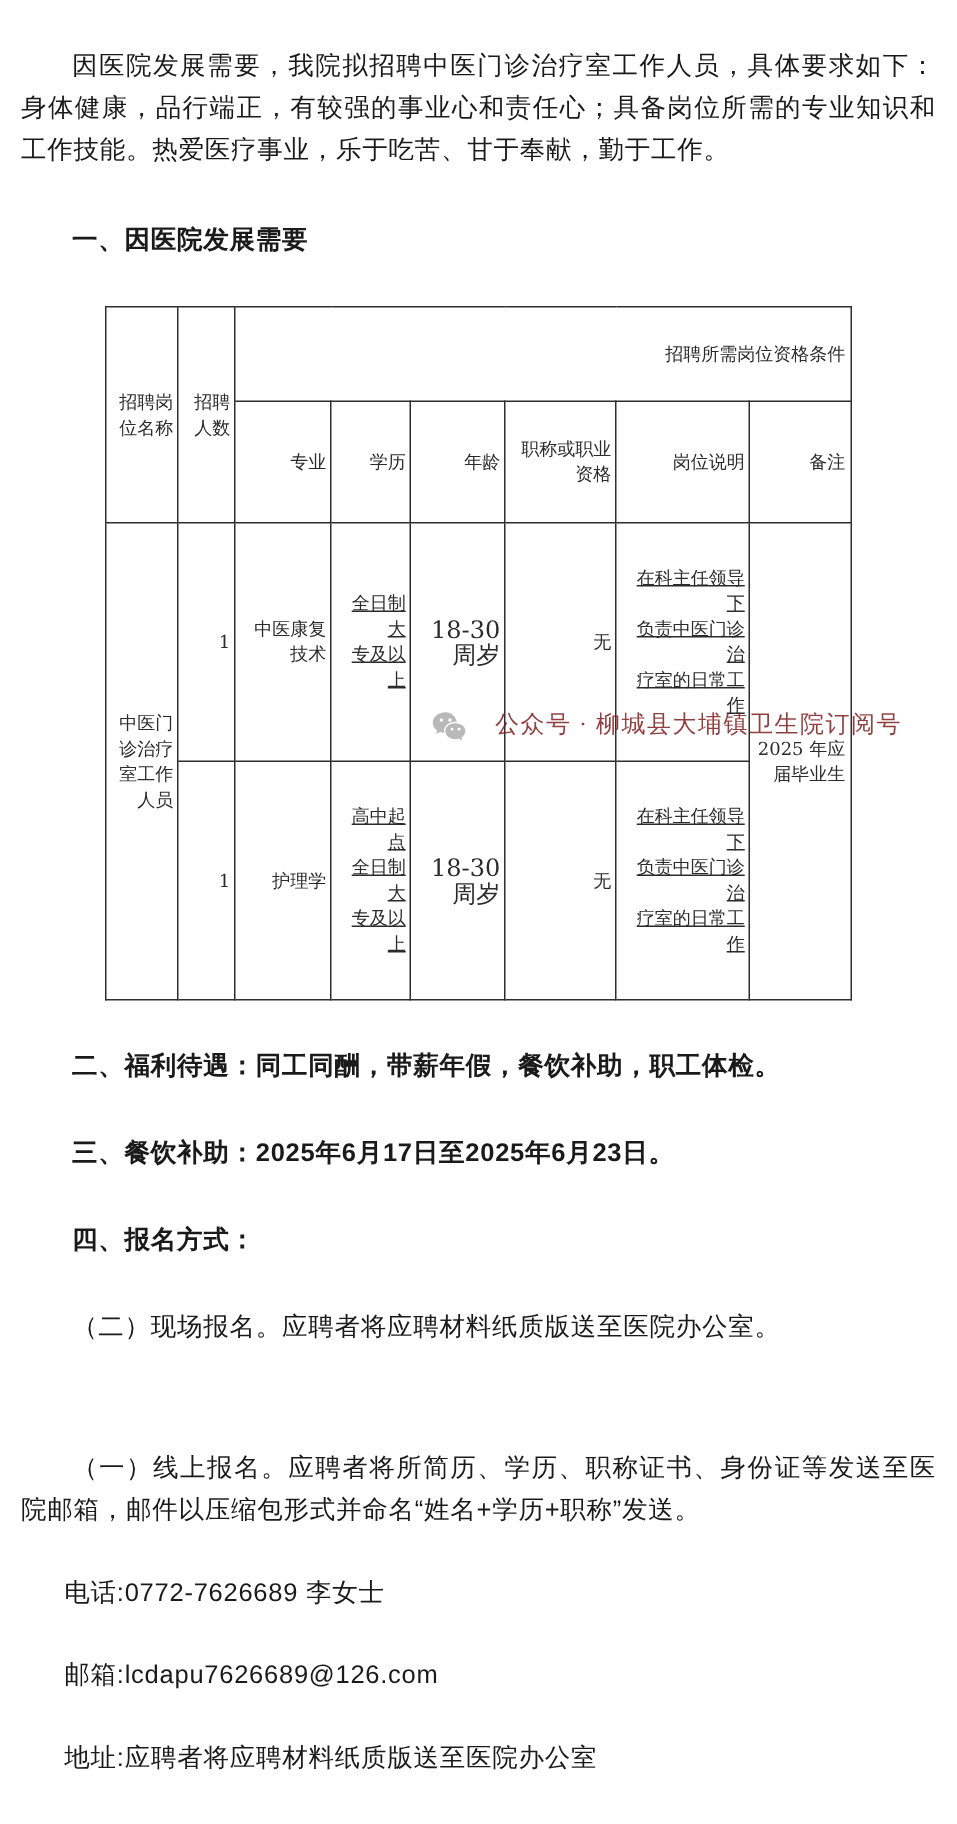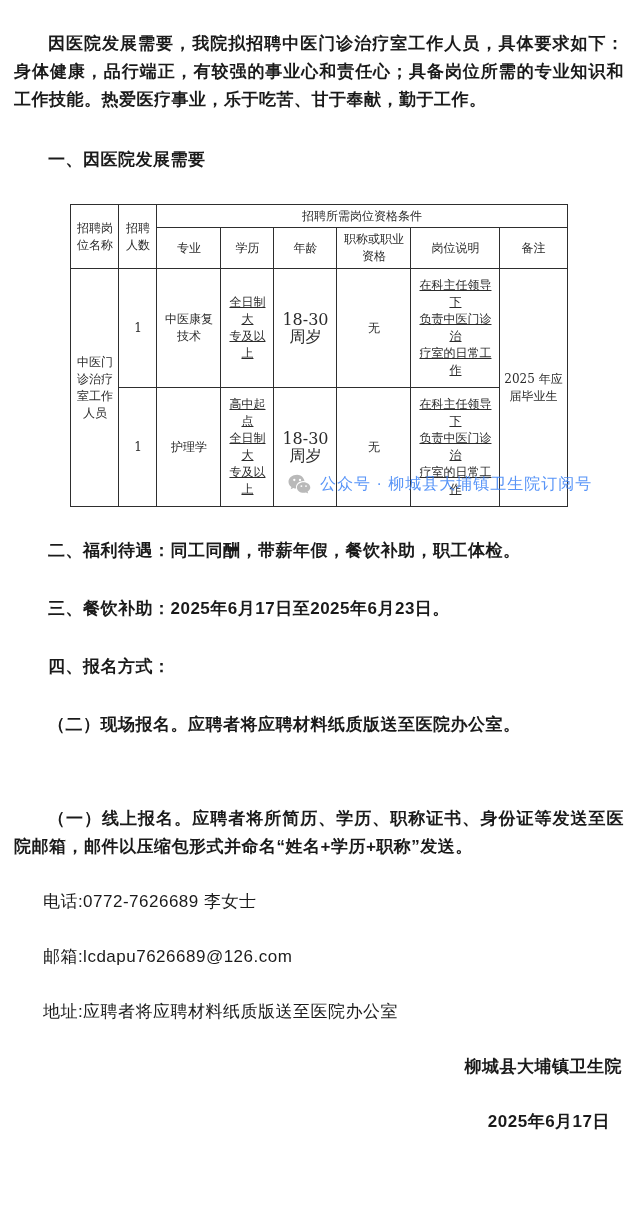--- a/index.html
+++ b/index.html
@@ -11,21 +11,21 @@
   .article {
     box-sizing: border-box;
     width: 638px;
     min-height: 1216px;
     padding: 30px 14px 60px 14px;
     font-size: 17px;
     line-height: 28px;
     letter-spacing: 0.5px;
   }
   p { margin: 0 0 27px 0; }
-  .indent { text-indent: 2em; font-weight: bold; }
+  .indent { text-indent: 2em; }
   .intro { text-align: justify; margin-bottom: 32px; }
   .section-heading { font-weight: 700; margin-bottom: 30px; }
   .item-para { text-align: justify; }
   .last-item { margin-bottom: 66px; }
 
   
   .table-wrap {
     position: relative;
     margin: 0 0 30px 0;
   }
@@ -35,47 +35,47 @@
     width: 496px;
     table-layout: fixed;
     font-family: "DejaVu Serif", "Liberation Serif", serif;
     font-size: 12px;
     line-height: 17px;
     color: #2b2b2b;
     letter-spacing: 0;
   }
   table.recruit td {
     border: 1px solid #2e2e2e;
-    text-align: center;
+    text-align: right;
     vertical-align: middle;
-    padding: 0 3px;
+    padding: 20px 3px;
     white-space: pre-line;
     overflow: hidden;
   }
   tr.group-row td { height: 22px; }
   tr.subhead-row td { height: 40px; }
   tr.data-row td { height: 118px; }
   td.left-cell { text-align: left; text-decoration: underline; }
   td.nowrap { white-space: nowrap; font-size: 16px; }
 
   
   .watermark {
     position: absolute;
     left: 274px;
     top: 266px;
     display: flex;
     align-items: center;
-    gap: 8px;
-    color: #3b82f6;
+    gap: 18px;
+    color: #7f1d1d;
     font-size: 16px;
     letter-spacing: 1px;
     opacity: 0.85;
     pointer-events: none;
     white-space: nowrap;
-    font-family: Liberation Sans, sans-serif;
+    font-family: Liberation Serif, serif;
   }
   .watermark svg { display: block; }
 
   
   .contact-line { text-indent: 1.7em; }
   .sig-line { text-align: right; margin-bottom: 27px; font-weight: bold; }
   .sig-org { padding-right: 2px; }
   .sig-date { padding-right: 14px; }
 </style>
 </head>

